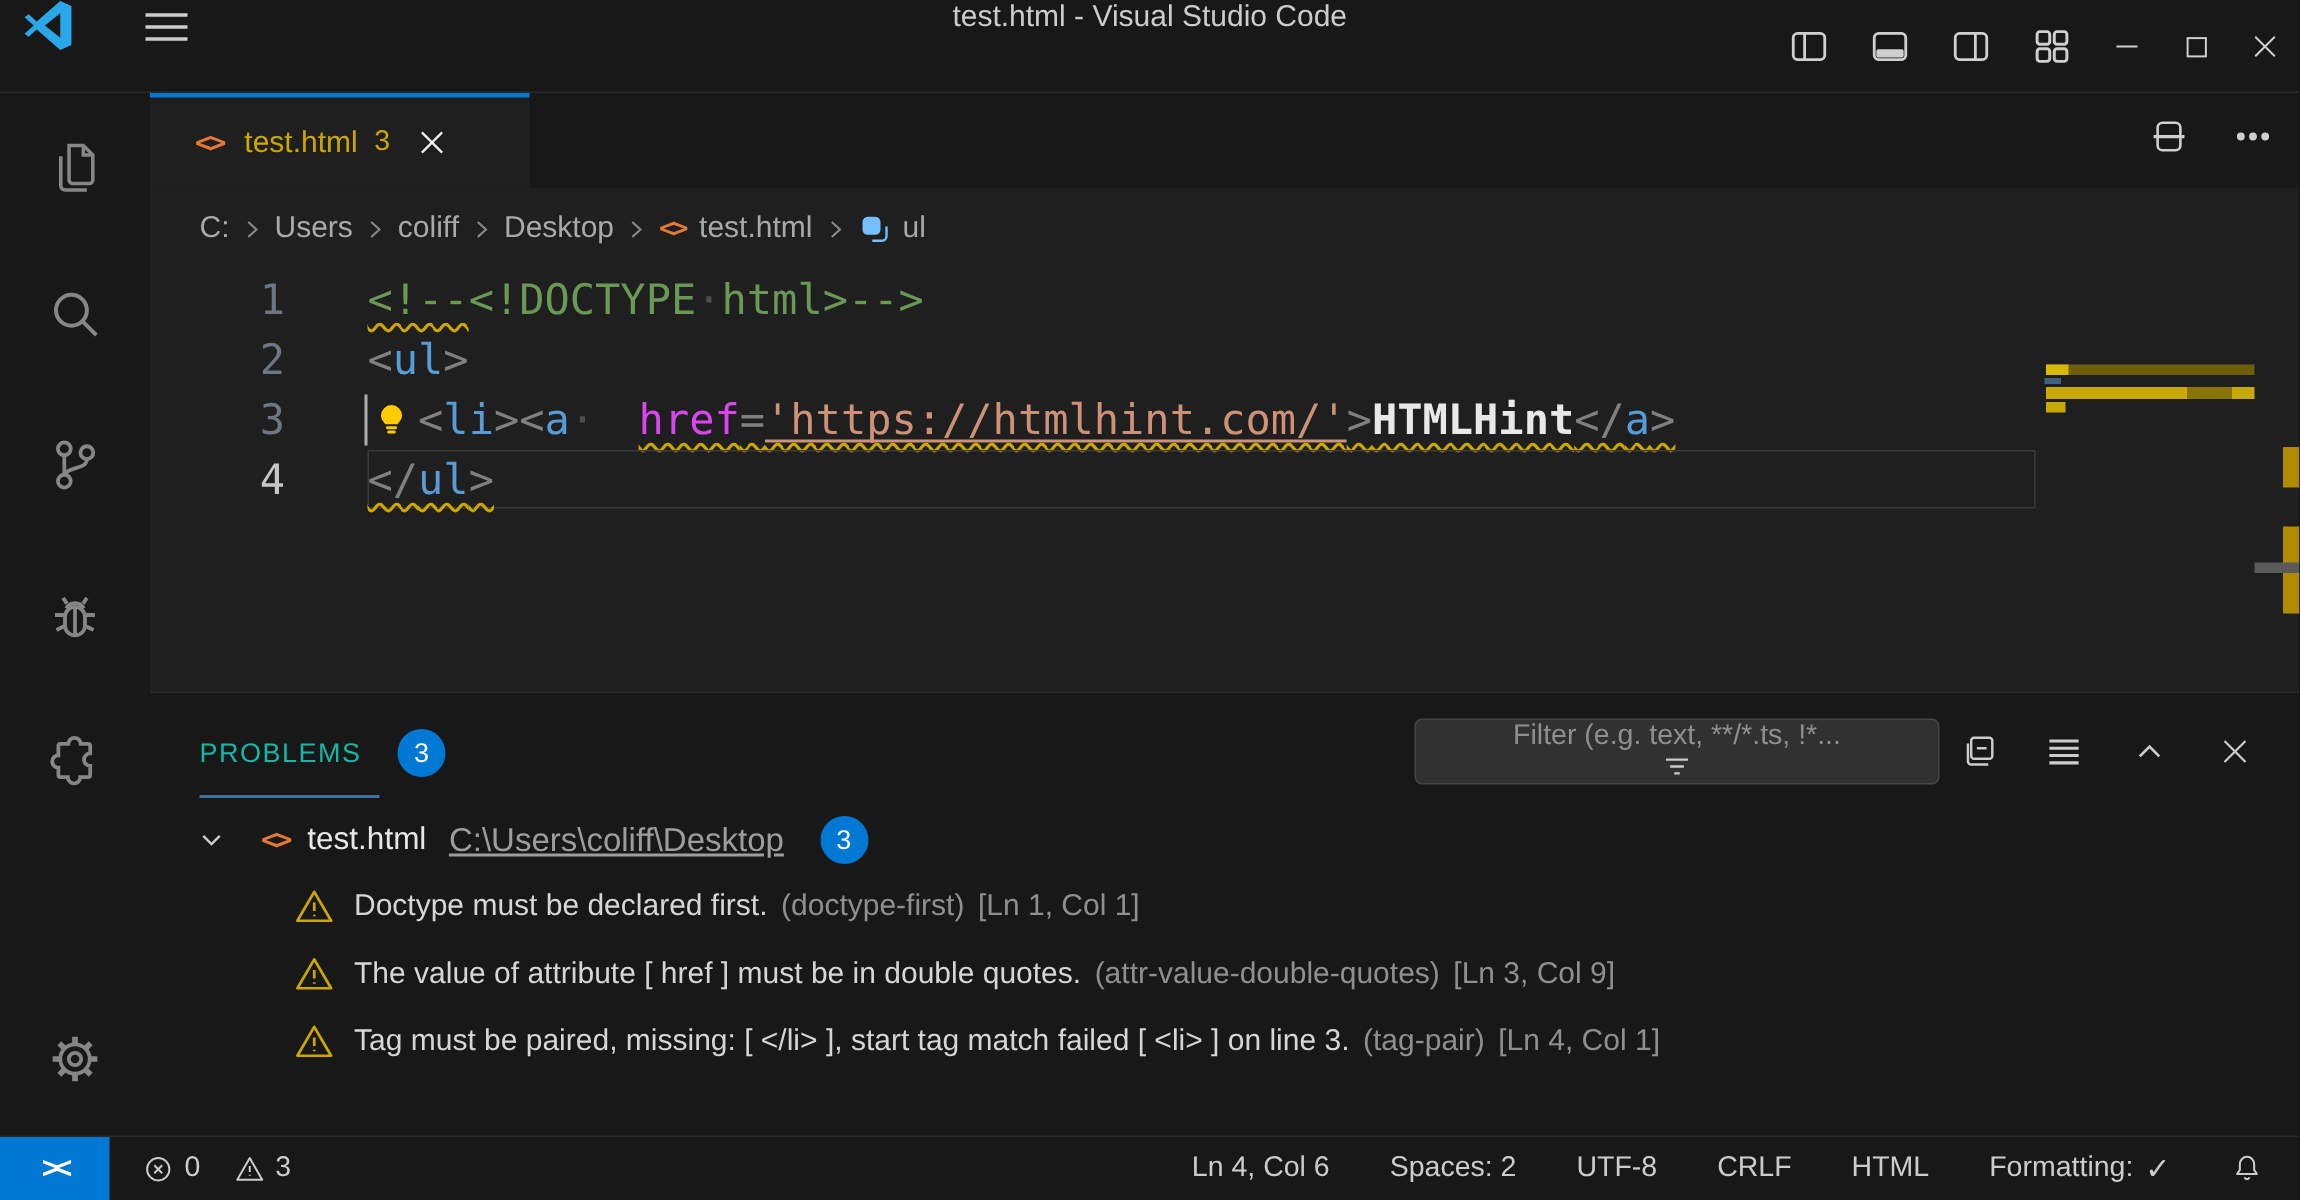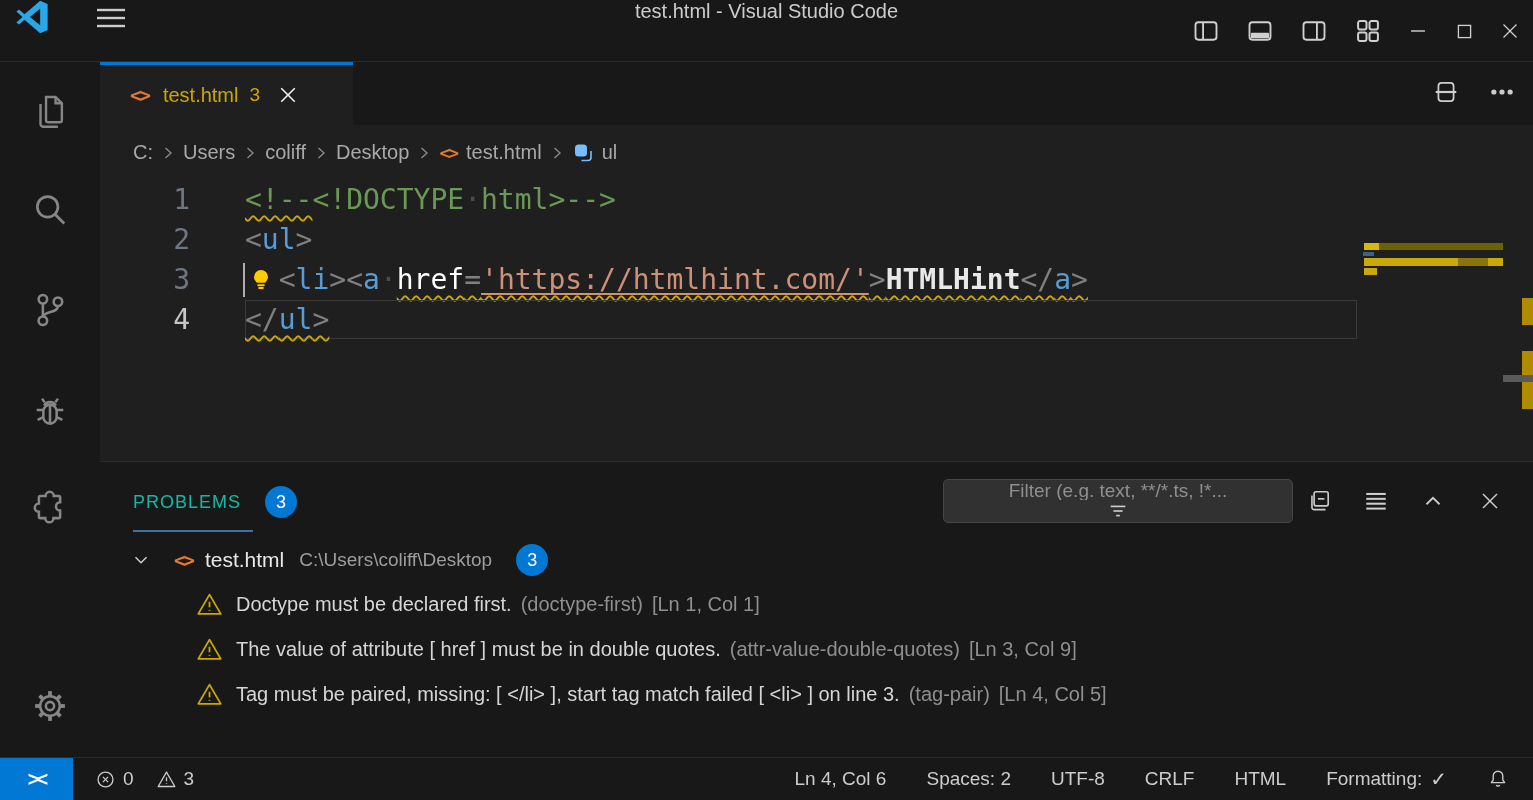--- a/index.html
+++ b/index.html
@@ -46,21 +46,21 @@
   
   .code-area{position:absolute; left:0; top:118px; right:0; bottom:0; font-family:"DejaVu Sans Mono",monospace; font-size:28px; line-height:40px;}
   .code-line{position:relative; height:40px; white-space:pre;}
   .line-number{position:absolute; left:0; top:0; width:90px; text-align:right; color:#6e7681;}
   .line-number.active{color:#c6c6c6;}
   .line-content{position:absolute; left:145px; top:0; white-space:pre;}
   .code-line.current::before{content:''; position:absolute; left:145px; width:1110px; top:0; bottom:1px; border:1px solid #3a3a3a;}
   .tok.comment{color:#6a9955;}
   .tok.punct{color:#808080;}
   .tok.tag{color:#569cd6;}
-  .tok.attr{color:#ffffff;}
+  .tok.attr{color:#d946ef;margin-left:29px;}
   .tok.string{color:#ce9178;}
   .tok.text{color:#e8e8e8; font-weight:bold;}
   .tok.ws{color:#4d4d4d;}
   .tok.plain{color:#d4d4d4;}
   .squiggle{text-decoration:underline wavy var(--warning); text-decoration-thickness:1.6px; text-underline-offset:6px; text-decoration-skip-ink:none;}
   .link{text-decoration:underline solid currentColor; text-underline-offset:4px; text-decoration-skip-ink:none;}
   .cursor{position:absolute; left:-2px; top:3px; width:2px; height:34px; background:#aeafad;}
   .bulb{position:absolute; left:2px; top:6px; width:28px; height:28px;}
 
   
@@ -89,21 +89,21 @@
   .filter-placeholder{flex:1; font-size:19px; color:#8f8f8f; white-space:nowrap; overflow:hidden;}
   .filter-box svg{stroke:#cccccc; flex:none;}
   .panel-actions{position:absolute; right:30px; top:17px; height:44px; display:flex; align-items:center; gap:31px;}
   .panel-actions .icon-btn{width:26px; height:26px; display:flex; align-items:center; justify-content:center;}
   .panel-actions svg{stroke:#cccccc;}
 
   .file-row{position:absolute; left:0; right:0; top:76px; height:44px; display:flex; align-items:center;}
   .file-row .twisty{margin-left:30px; display:flex;}
   .file-row .tab-file-icon{margin-left:22px; font-size:19px;}
   .file-name{margin-left:12px; font-size:21px; color:#e8e8e8;}
-  .file-path{margin-left:15px; font-size:19px; color:#9d9d9d;}
+  .file-path{margin-left:15px; font-size:22px; color:#9d9d9d;text-decoration:underline;}
   .problem-row{position:absolute; left:96px; right:0; height:45px; display:flex; align-items:center; font-size:20px;}
   .pr1{top:120px;} .pr2{top:165px;} .pr3{top:210px;}
   .problem-row .warn-icon{margin-right:13px; display:flex;}
   .problem-msg{color:#d6d6d6;}
   .problem-code{color:#8f8f8f; margin-left:9px;}
   .problem-loc{color:#8f8f8f; margin-left:9px;}
 
   
   .status-bar{position:absolute; left:0; bottom:0; width:1533px; height:43px; background:var(--titlebar-bg); border-top:1px solid #2b2b2b; display:flex; align-items:center; font-size:19px; color:#cccccc;}
   .remote-btn{width:73px; height:100%; background:var(--accent); color:#ffffff; display:flex; align-items:center; justify-content:center; font-weight:bold; font-size:20px; letter-spacing:-3px;}
@@ -430,21 +430,21 @@
     <div class="problem-row pr3">
       <span class="warn-icon">
         <svg width="27" height="27" viewBox="0 0 24 24" fill="none" stroke="#cca700" stroke-width="1.6" stroke-linejoin="round">
             <path d="M12 3.2 L22 20.3 H2 Z"></path>
             <line x1="12" y1="9.5" x2="12" y2="14.5"></line>
             <line x1="12" y1="16.8" x2="12" y2="17.6"></line>
           </svg>
       </span>
       <span class="problem-msg">Tag must be paired, missing: [ &lt;/li&gt; ], start tag match failed [ &lt;li&gt; ] on line 3.</span>
       <span class="problem-code">(tag-pair)</span>
-      <span class="problem-loc">[Ln 4, Col 5]</span>
+      <span class="problem-loc">[Ln 4, Col 1]</span>
     </div>
   </div>
 
   <div class="status-bar">
     <div class="remote-btn">
         <span>&gt;&lt;</span>
       </div>
     <div class="sb-problems">
       <span style="display:flex">
         <svg width="21" height="21" viewBox="0 0 24 24" fill="none" stroke-width="1.5">

